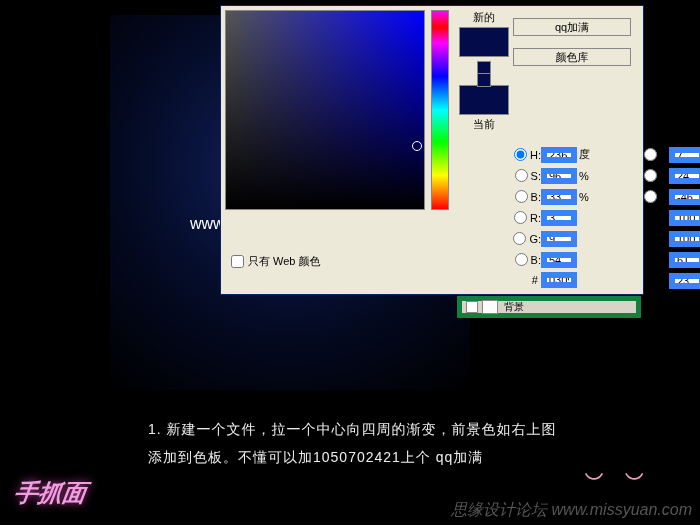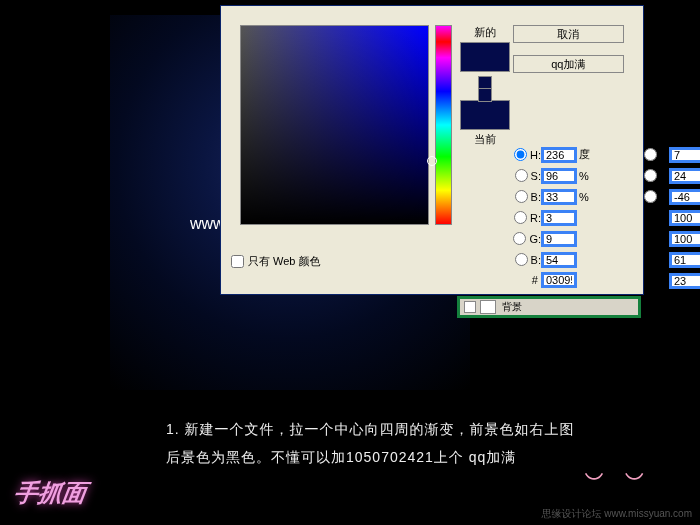--- a/index.html
+++ b/index.html
@@ -2,46 +2,46 @@
 <html><head>
 <meta charset="utf-8">
 <style>
 * { margin: 0; padding: 0; box-sizing: border-box; font-family: "Microsoft YaHei", sans-serif; }
 body { width: 700px; height: 525px; background: #000; overflow: hidden; position: relative; }
 .gradient-bg { position: absolute; left: 110px; top: 15px; width: 360px; height: 375px; background: radial-gradient(circle at 50% 40%, #1a2560 0%, #0a1540 30%, #030920 60%, #000 100%); }
 .watermark-top { position: absolute; left: 190px; top: 215px; color: #fff; font-size: 16px; font-weight: 500; }
 .dialog { position: absolute; left: 220px; top: 5px; width: 424px; height: 290px; background: #ece9d8; border: 1px solid #0a246a; font-size: 11px; }
 .titlebar { height: 20px; background: linear-gradient(#3a6ea5, #2a5e95); display: flex; align-items: center; justify-content: space-between; padding: 0 3px 0 6px; color: #fff; font-size: 12px; }
 .close-btn { width: 16px; height: 14px; background: #e05030; color: #fff; text-align: center; line-height: 12px; font-weight: bold; border: 1px solid #fff; font-size: 10px; }
-.dialog-body { padding: 19px; display: flex; height: 270px; }
+.dialog-body { padding: 4px; display: flex; height: 270px; }
 .color-field { position: relative; width: 200px; height: 200px; background: linear-gradient(to bottom, transparent, #000), linear-gradient(to right, #555, #0000ff); border: 1px solid #888; }
 .hue-strip { width: 18px; height: 200px; margin-left: 6px; background: linear-gradient(to bottom, #f0f 0%, #f00 8%, #f0f 16%, #00f 33%, #0ff 50%, #0f0 66%, #ff0 83%, #f00 100%); border: 1px solid #888; }
 .picker-ring { position: absolute; width: 10px; height: 10px; border: 1px solid #fff; border-radius: 50%; left: 186px; top: 130px; }
 .web-only { position: absolute; left: 10px; top: 248px; font-size: 11px; display: flex; align-items: center; }
 .web-only input { margin-right: 4px; }
 .swatch-col { width: 58px; margin-left: 6px; text-align: center; font-size: 11px; }
 .swatch-big { width: 50px; height: 30px; border: 1px solid #888; margin: 2px auto; }
 .swatch-sm { width: 14px; height: 14px; border: 1px solid #888; display: inline-block; margin: 2px; }
 .right-col { width: 118px; display: flex; flex-direction: column; }
 .btn { height: 18px; background: #ece9d8; border: 1px solid #888; margin-bottom: 4px; font-size: 11px; }
 .fields { position: absolute; left: 280px; top: 138px; width: 370px; font-size: 11px; }
 .fields .row { display: flex; align-items: center; height: 21px; }
 .fields label { width: 40px; text-align: right; display: flex; align-items: center; justify-content: flex-end; }
 .fields input[type=radio] { margin-left: 2px; }
-.fields input[type=text] { width: 36px; height: 16px; border: 3px solid #3b82f6; font-size: 11px; padding: 0 2px; }
+.fields input[type=text] { width: 36px; height: 16px; border: 6px solid #3b82f6; font-size: 11px; padding: 0 2px; }
 .unit { width: 14px; padding-left: 2px; }
 .hex-row { display: flex; align-items: center; margin-top: 2px; }
 .hex-row input { width: 52px; height: 16px; border: 1px solid #999; font-size: 11px; padding: 0 2px; }
 .second-col { position: absolute; left: 128px; top: 0; }
-.layers-strip { position: absolute; left: 457px; top: 296px; width: 184px; height: 22px; background: #d8d4c8; border: 3px solid #15803d; font-size: 10px; display: flex; align-items: center; padding-left: 4px; }
+.layers-strip { position: absolute; left: 457px; top: 296px; width: 184px; height: 22px; background: #d8d4c8; border: 5px solid #15803d; font-size: 10px; display: flex; align-items: center; padding-left: 4px; }
 .eye { width: 12px; height: 12px; border: 1px solid #888; margin-right: 4px; background: #fff; }
-.caption { position: absolute; left: 166px; top: 415px; color: #eee; font-size: 14px; line-height: 2; letter-spacing: 1px; }
+.caption { position: absolute; left: 148px; top: 415px; color: #eee; font-size: 14px; line-height: 2; letter-spacing: 1px; }
 .logo { position: absolute; left: 14px; bottom: 16px; color: #f0a0e0; font-size: 24px; font-style: italic; font-weight: bold; text-shadow: 0 0 8px #c040a0; transform: skewX(-8deg); }
 .face { position: absolute; right: 50px; bottom: 44px; color: #f0a0c0; font-size: 32px; letter-spacing: 6px; }
-.footer { position: absolute; right: 8px; bottom: 4px; color: #555; font-size: 10px; }
+.footer { position: absolute; right: 8px; bottom: 4px; color: #555; font-size: 16px; font-style: italic; }
 </style>
 </head>
 <body>
 
 <div class="gradient-bg"></div>
 <div class="watermark-top">www.68ps.com</div>
 
 <div class="dialog">
   <div class="dialog-body">
     <div class="color-field">
@@ -50,24 +50,24 @@
     <div class="hue-strip"></div>
     <div class="swatch-col">
       <div>新的</div>
       <div class="swatch-big" style="background:#040b4a"></div>
       <div style="height:12px"><span class="swatch-sm" style="background:#040b4a"></span></div>
       <div style="height:12px"><span class="swatch-sm" style="background:#040b4a"></span></div>
       <div class="swatch-big" style="background:#040b4a"></div>
       <div>当前</div>
     </div>
     <div class="right-col">
-      <button class="btn">取消</button>
       <div style="height:8px"></div>
       <button class="btn">qq加满</button>
       <div style="height:8px"></div>
+      <button class="btn">颜色库</button>
     </div>
   </div>
 
   <div class="fields">
     <div class="row">
       <label><input type="radio" name="m" checked="" style="">&nbsp;H:</label>
       <input type="text" value="236" style="">
         <span class="unit">度</span>
     </div>
     <div class="row">
@@ -142,18 +142,18 @@
 </div>
 
 <div class="layers-strip">
   <span class="eye"></span>
   <span style="width:16px;height:14px;background:#fff;border:1px solid #888;margin-right:6px"></span>
   <span>背景</span>
 </div>
 
 <div class="caption">
   <div>1. 新建一个文件，拉一个中心向四周的渐变，前景色如右上图</div>
-  <div>后景色为黑色。不懂可以加1050702421上个  qq加满</div>
+  <div>添加到色板。不懂可以加1050702421上个  qq加满</div>
 </div>
 
 <div class="logo">手抓面</div>
 <div class="face">‿&nbsp;‿</div>
 <div class="footer">思缘设计论坛   www.missyuan.com</div>
 
 </body></html>

